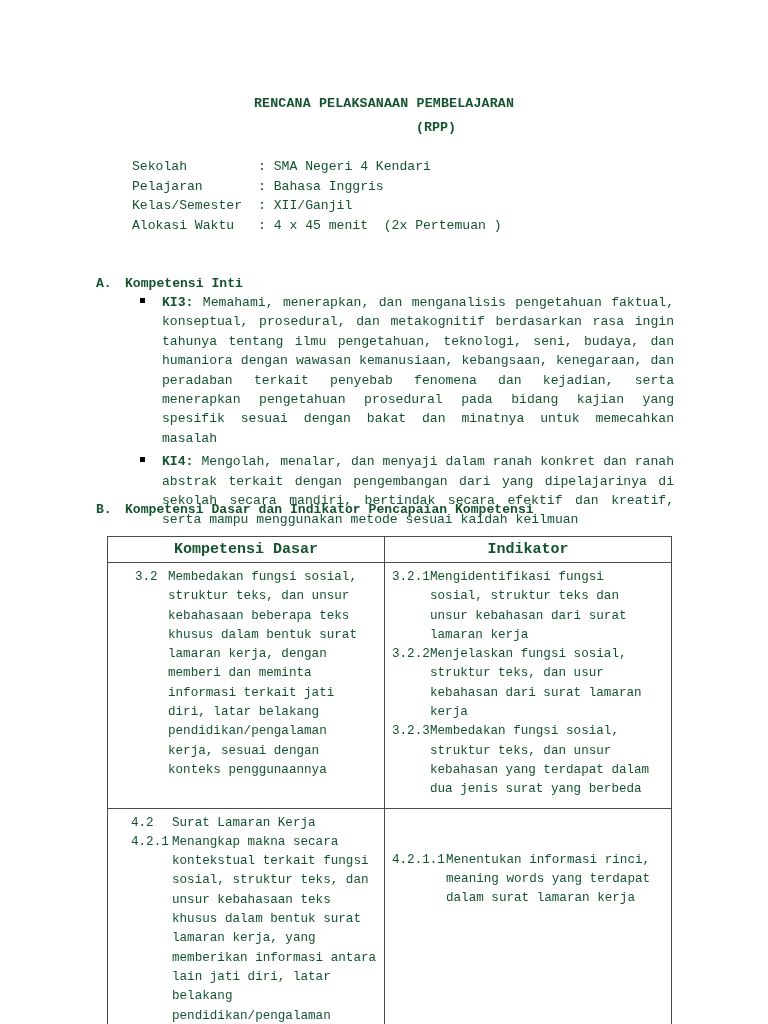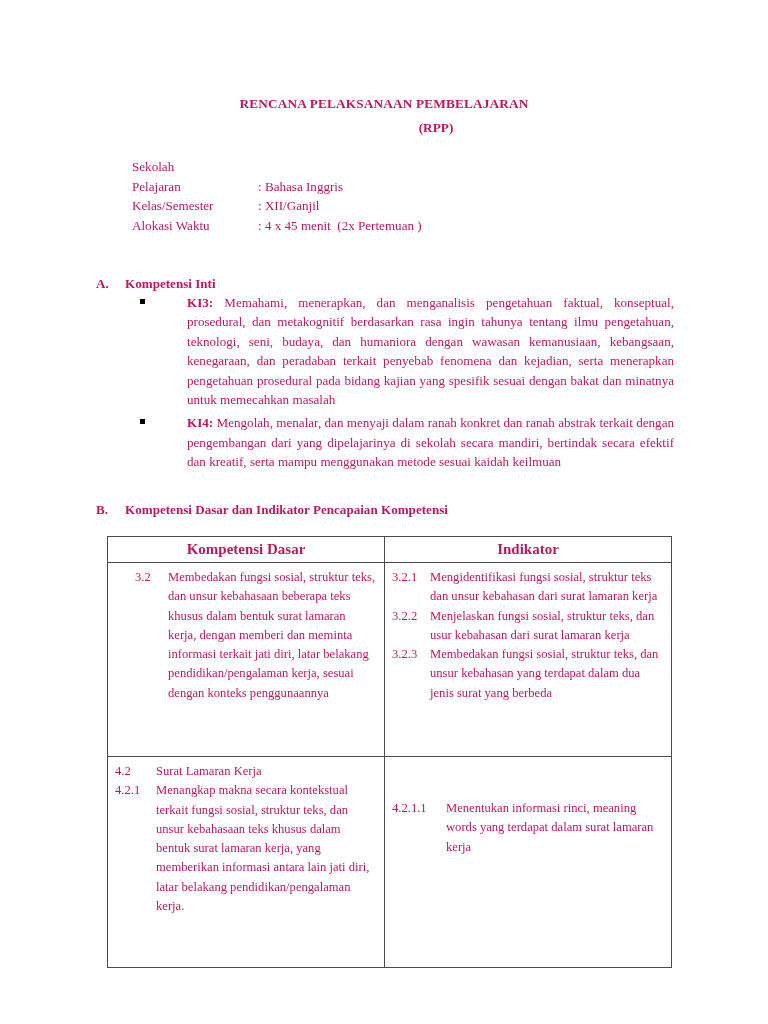--- a/index.html
+++ b/index.html
@@ -5,22 +5,22 @@
   html, body {
     margin: 0;
     padding: 0;
     background: #ffffff;
   }
   .page {
     position: relative;
     width: 768px;
     height: 1024px;
     background: #ffffff;
-    font-family: Liberation Serif, serif;
-    color: #be185d;
+    font-family: Liberation Mono, monospace;
+    color: #14532d;
     overflow: hidden;
   }
 
   
   .doc-title {
     position: absolute;
     left: 0;
     top: 96px;
     width: 768px;
     text-align: center;
@@ -102,21 +102,20 @@
     height: 4.5px;
     background: #000;
     vertical-align: 3.5px;
     font-style: normal;
   }
   .ki-body {
     flex: 1 1 auto;
     font-size: 13.1px;
     line-height: 19.4px;
     text-align: justify;
-    margin-left: 25px;
   }
   .ki-code {
     font-weight: bold;
   }
 
   
   .kd-table {
     position: absolute;
     left: 107px;
     top: 536px;
@@ -156,36 +155,37 @@
   .num-item .num {
     flex: 0 0 auto;
     white-space: nowrap;
   }
   .num-item .txt {
     flex: 1 1 auto;
   }
   
   .row1-left  .num-item .num { width: 33px; }
   .row1-right .num-item .num { width: 38px; }
-  .row2-left  .num-item .num { width: 41px; }
+  .row2-left  .num-item .num { width: 41px; margin-left: 16px; }
   .row2-right .num-item .num { width: 54px; }
 
   .num-item + .num-item { margin-top: 0; }
 </style>
 </head>
 <body>
 
 <div class="page">
 
   <div class="doc-title">RENCANA PELAKSANAAN PEMBELAJARAN</div>
   <div class="doc-subtitle">(RPP)</div>
 
   <div class="meta">
     <div class="meta-row">
       <span class="meta-label">Sekolah</span>
+      <span class="meta-value">: SMA Negeri 4 Kendari</span>
     </div>
     <div class="meta-row">
       <span class="meta-label">Pelajaran</span>
       <span class="meta-value">: Bahasa Inggris</span>
     </div>
     <div class="meta-row">
       <span class="meta-label">Kelas/Semester</span>
       <span class="meta-value">: XII/Ganjil</span>
     </div>
     <div class="meta-row">

